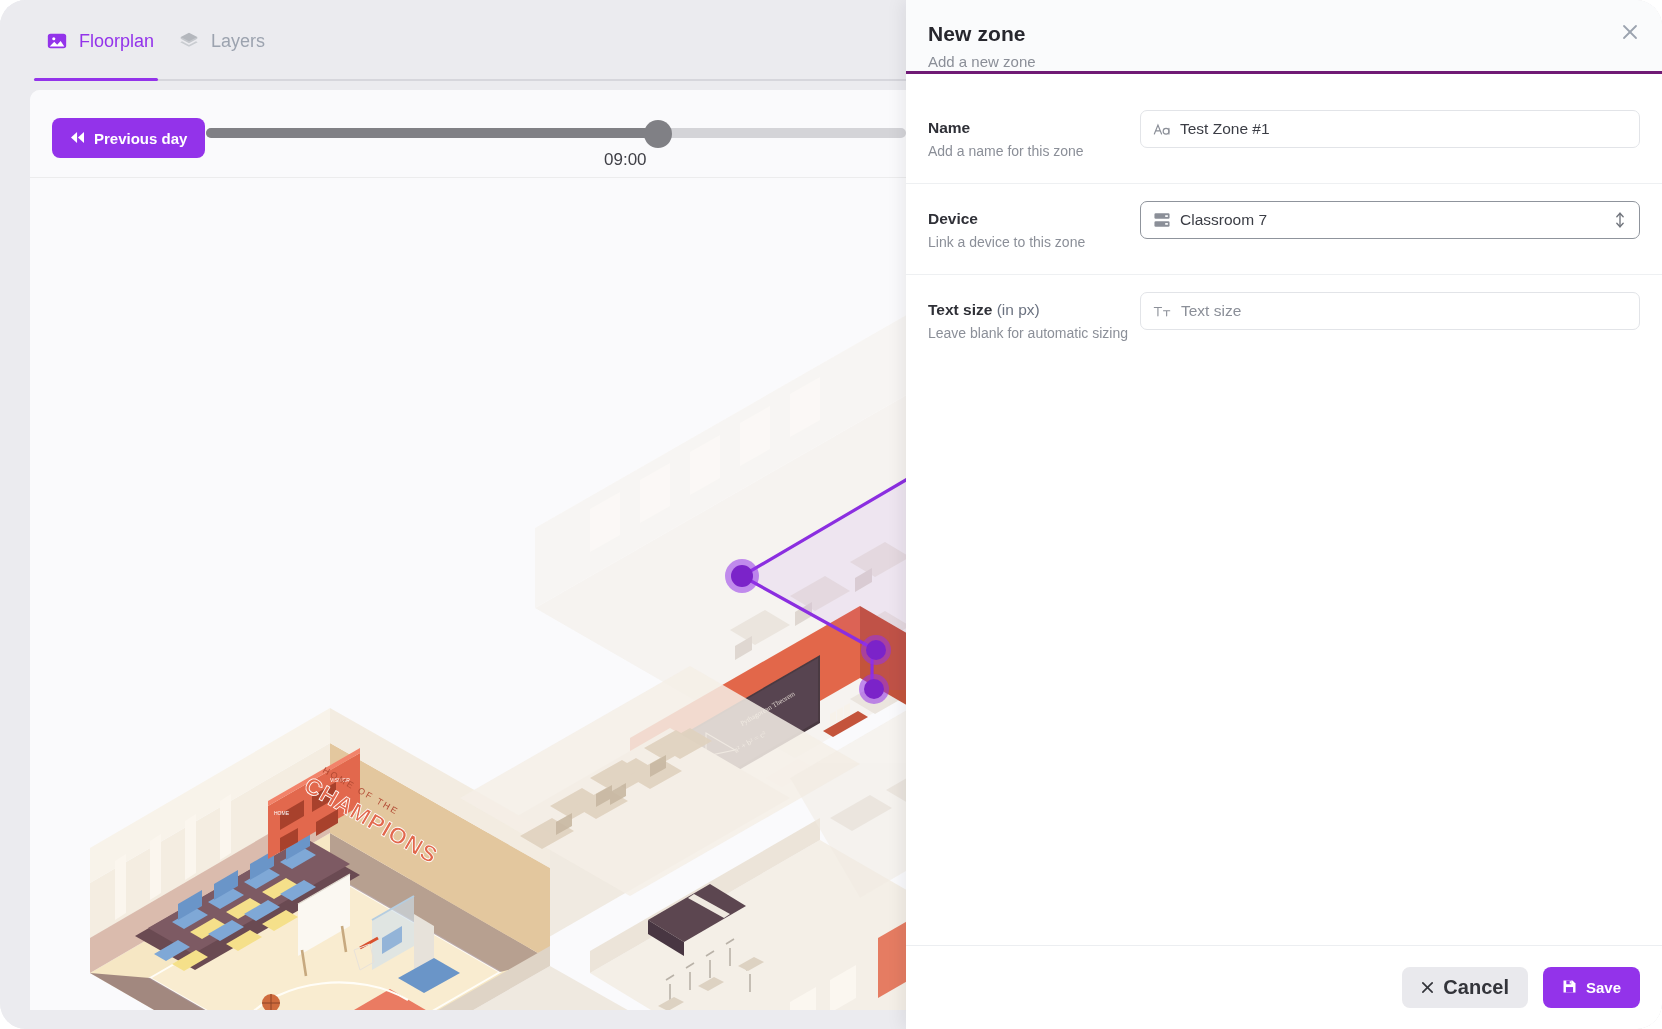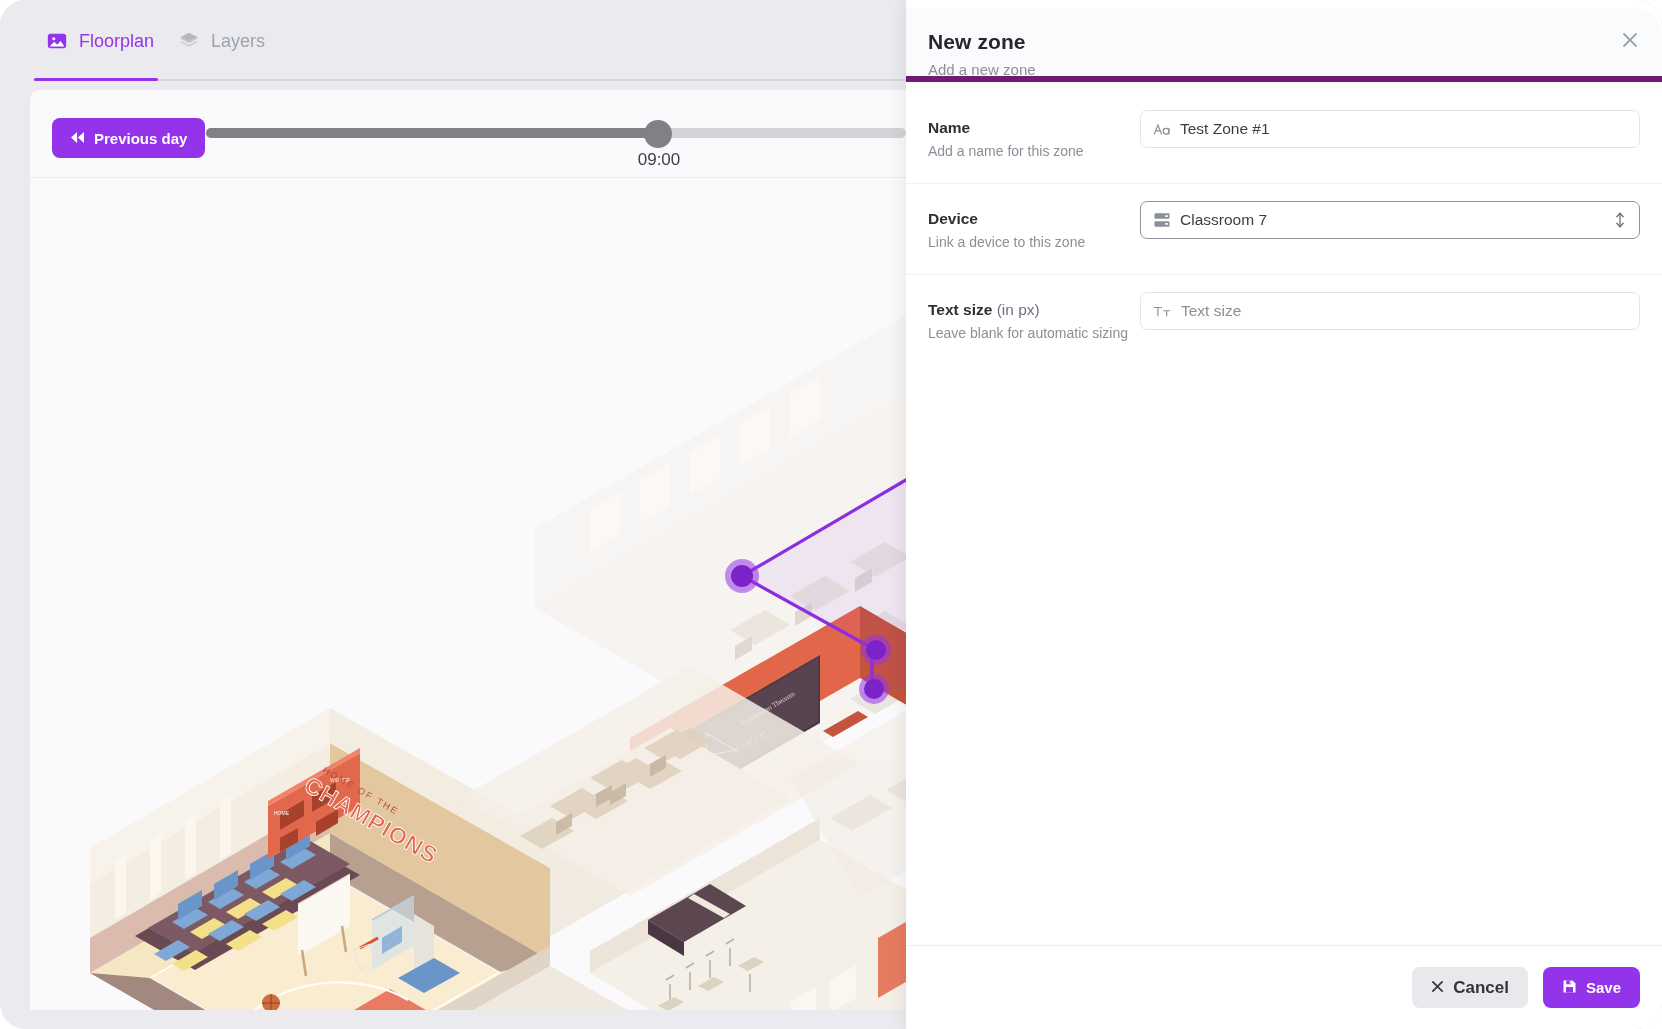--- a/index.html
+++ b/index.html
@@ -67,21 +67,21 @@
   .slider-fill {
     position: absolute; left: 0; top: 0px; width: 452px; height: 10px;
     background: #808085; border-radius: 6px;
   }
   .slider-thumb {
     position: absolute; left: 438px; top: -8px; width: 28px; height: 28px;
     background: #808085; border-radius: 50%; cursor: grab;
   }
   .slider-time {
     position: absolute; left: 398px; top: 22px; width: 110px;
-    text-align: center; font-size: 17px; color: #3f3f46;
+    text-align: left; font-size: 17px; color: #3f3f46;
   }
 
   .zoom-cluster {
     position: absolute; left: 22px; top: 108px;
     display: flex; background: #fff;
     border: 1px solid #e4e4e8; border-radius: 8px; overflow: hidden;
   }
   .zoom-btn {
     width: 47px; height: 40px; display: flex; align-items: center; justify-content: center;
     background: #fff; border: none; border-right: 1px solid #e8e8ec; cursor: pointer;
@@ -114,22 +114,22 @@
   }
 
   
   .side-panel {
     position: absolute; right: 0; top: 0; width: 756px; height: 1029px;
     background: #fff;
     box-shadow: -3px 0 18px rgba(20,20,40,0.08);
     border-radius: 0 26px 26px 0;
   }
   .panel-head {
-    position: absolute; left: 0; top: 8px; width: 756px; height: 74px;
-    background: #fafbfc; border-bottom: 6px solid #701a75;
+    position: absolute; left: 0; top: 0; width: 756px; height: 74px;
+    background: #fafbfc; border-bottom: 3px solid #701a75;
     border-radius: 0 26px 0 0;
   }
   .panel-title {
     position: absolute; left: 22px; top: 22px;
     font-size: 21px; font-weight: 700; color: #27272e; letter-spacing: .1px;
   }
   .panel-sub {
     position: absolute; left: 22px; top: 53px;
     font-size: 15px; color: #8b8f98; text-align: center;
   }
@@ -173,21 +173,21 @@
   .panel-footer {
     position: absolute; left: 0; bottom: 0; width: 756px; height: 84px;
     border-top: 1px solid #eceef1; background: #fff;
     border-radius: 0 0 26px 0;
     display: flex; align-items: center; justify-content: flex-end;
     gap: 15px; padding-right: 22px;
   }
   .btn-cancel {
     height: 41px; padding: 0 19px; border: none; border-radius: 8px;
     background: #e9e9ed; color: #33343a; cursor: pointer;
-    font-size: 17px; font-weight: 600; font-family: "Liberation Sans", sans-serif;
+    font-size: 20px; font-weight: 600; font-family: "Liberation Sans", sans-serif;
     display: flex; align-items: center; gap: 9px;
   }
   .btn-save {
     height: 41px; padding: 0 19px; border: none; border-radius: 8px;
     background: #9333ea; color: #fff; cursor: pointer;
     font-size: 15px; font-weight: 600; font-family: "Liberation Sans", sans-serif;
     display: flex; align-items: center; gap: 9px; justify-content: flex-end;
   }
 </style>
 </head>

